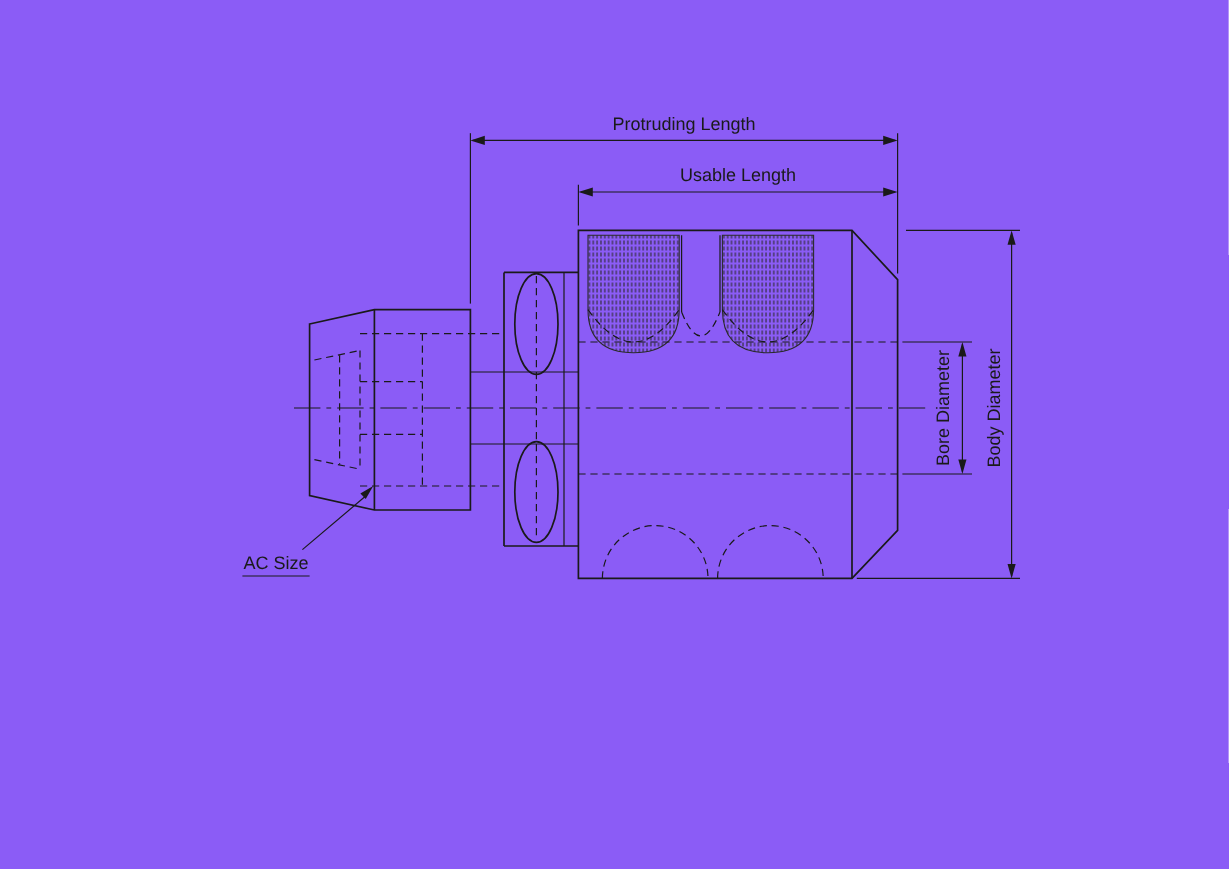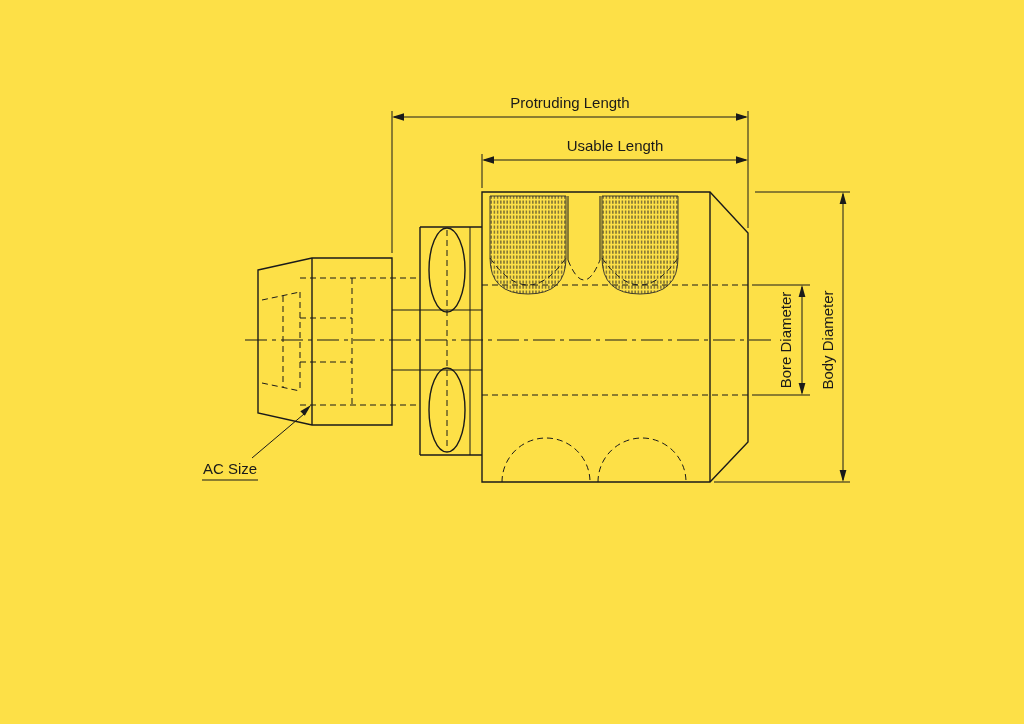--- a/index.html
+++ b/index.html
@@ -3,21 +3,21 @@
 <meta charset="utf-8">
 <style>
   html, body {
     margin: 0;
     padding: 0;
     background: #ffffff;
   }
   .canvas {
     width: 1024px;
     height: 724px;
-    background: #fde047;
+    background: #8b5cf6;
     position: relative;
     overflow: hidden;
   }
   svg { display: block; }
   text {
     font-family: "Liberation Sans", "DejaVu Sans", sans-serif;
     fill: #1a1a1a;
   }
   .dim-label { font-size: 15px; }
   .outline   { stroke: #1a1a1a; stroke-width: 1.4; fill: none; }

